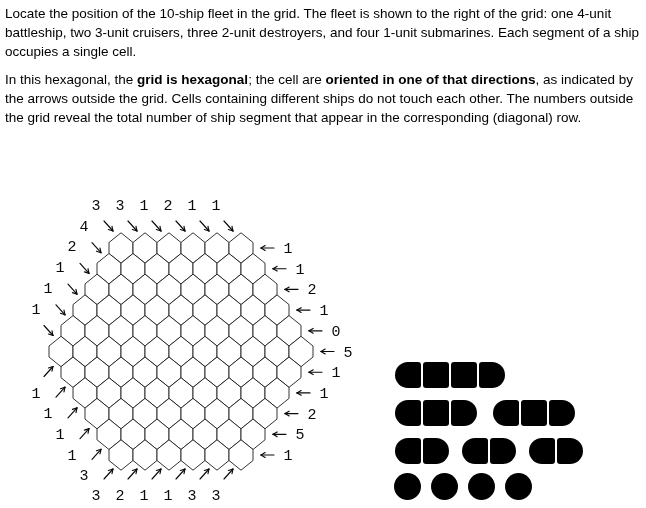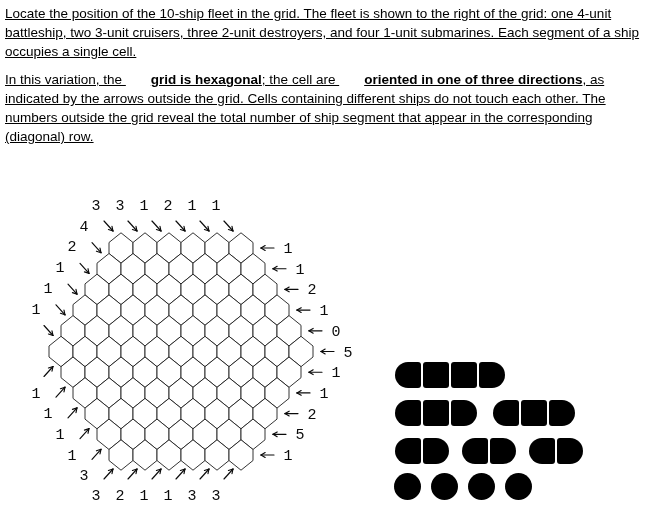--- a/index.html
+++ b/index.html
@@ -8,22 +8,22 @@
     width:646px;height:508px;
     background:#ffffff;
     font-family:"Liberation Sans", sans-serif;
     color:#000;
     overflow:hidden;
   }
   .instructions{
     position:absolute;left:5px;top:4px;width:637px;
     font-size:13.5px;line-height:19px;
   }
-  .instructions p{margin:0 0 9px 0;text-decoration:underline;}
-  .instructions b{font-weight:700;margin-left:25px;}
+  .instructions p{margin:0 0 9px 0;}
+  .instructions b{font-weight:700;}
   .grid-svg{position:absolute;left:0;top:0;}
   .hexcell{fill:#ffffff;stroke:#1d1d1d;stroke-width:0.9;}
   .clue{
     font-family:"Liberation Mono", monospace;
     font-size:15px;
     fill:#0a0a0a;
     text-anchor:middle;
   }
   .arrow line{stroke:#0a0a0a;stroke-width:1.15;stroke-linecap:round;}
   .fleet{position:absolute;left:0;top:0;width:646px;height:508px;pointer-events:none;}
@@ -36,21 +36,21 @@
   .seg.mid{border-radius:3px;}
   .seg.sub{width:27px;height:27px;border-radius:50%;}
 </style>
 </head>
 <body>
 
 <div class="page">
 
   <div class="instructions">
     <p>Locate the position of the 10-ship fleet in the grid. The fleet is shown to the right of the grid: one 4-unit battleship, two 3-unit cruisers, three 2-unit destroyers, and four 1-unit submarines. Each segment of a ship occupies a single cell.</p>
-    <p><span>In this variation, the </span><b>grid is hexagonal</b><span>; the cell are </span><b>oriented in one of three directions</b><span>, as indicated by the arrows outside the grid. Cells containing different ships do not touch each other. The numbers outside the grid reveal the total number of ship segment that appear in the corresponding (diagonal) row.</span></p>
+    <p><span>In this hexagonal, the </span><b>grid is hexagonal</b><span>; the cell are </span><b>oriented in one of that directions</b><span>, as indicated by the arrows outside the grid. Cells containing different ships do not touch each other. The numbers outside the grid reveal the total number of ship segment that appear in the corresponding (diagonal) row.</span></p>
   </div>
 
   <svg class="grid-svg" width="646" height="508" viewBox="0 0 646 508">
       <polygon points="121.0,232.8 133.0,242.5 133.0,253.5 121.0,263.2 109.0,253.5 109.0,242.5" class="hexcell"></polygon>
       <polygon points="145.0,232.8 157.0,242.5 157.0,253.5 145.0,263.2 133.0,253.5 133.0,242.5" class="hexcell"></polygon>
       <polygon points="169.0,232.8 181.0,242.5 181.0,253.5 169.0,263.2 157.0,253.5 157.0,242.5" class="hexcell"></polygon>
       <polygon points="193.0,232.8 205.0,242.5 205.0,253.5 193.0,263.2 181.0,253.5 181.0,242.5" class="hexcell"></polygon>
       <polygon points="217.0,232.8 229.0,242.5 229.0,253.5 217.0,263.2 205.0,253.5 205.0,242.5" class="hexcell"></polygon>
       <polygon points="241.0,232.8 253.0,242.5 253.0,253.5 241.0,263.2 229.0,253.5 229.0,242.5" class="hexcell"></polygon>
       <polygon points="109.0,253.5 121.0,263.2 121.0,274.2 109.0,283.9 97.0,274.2 97.0,263.2" class="hexcell"></polygon>

